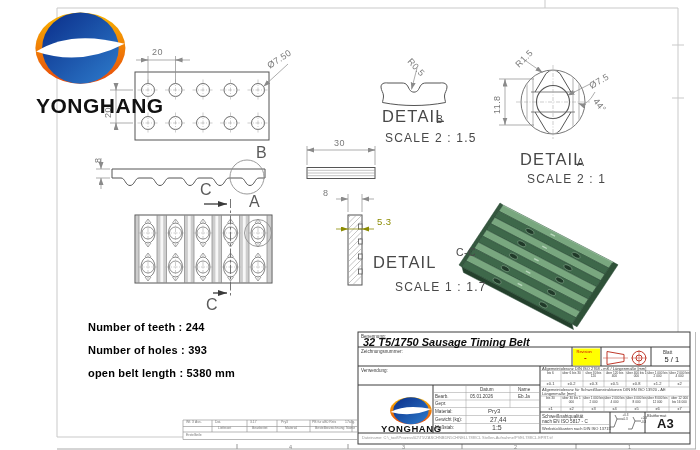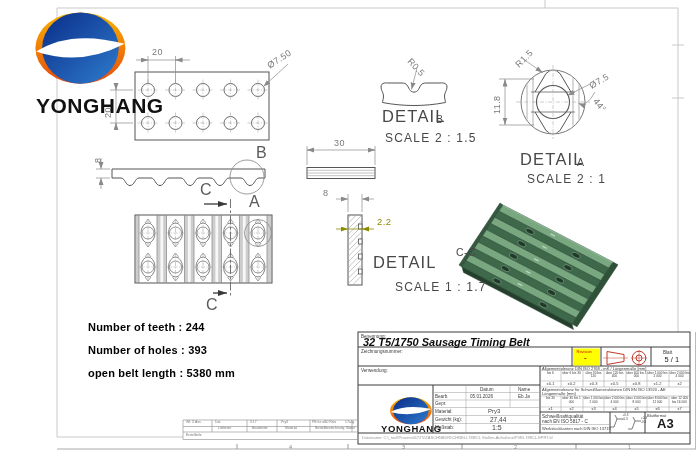--- a/index.html
+++ b/index.html
@@ -258,21 +258,21 @@
 <div class="t dim" style="left:152px;top:48px">20</div>
 <div class="t dim" style="left:104px;top:118px;transform:rotate(-90deg)">20</div>
 <div class="t dim" style="left:266px;top:63px;transform:rotate(-33deg)">Ø7.50</div>
 <div class="t vl" style="left:256px;top:144px">B</div>
 <div class="t dim" style="left:94px;top:163px;transform:rotate(-90deg)">8</div>
 <div class="t vl" style="left:200px;top:181px">C</div>
 <div class="t vl" style="left:249px;top:193px">A</div>
 <div class="t vl" style="left:206px;top:296px">C</div>
 <div class="t dim" style="left:334px;top:139px">30</div>
 <div class="t dim" style="left:323px;top:189px">8</div>
-<div class="t dim olive" style="left:377px;top:217px;font-size:9.5px">2.2</div>
+<div class="t dim olive" style="left:377px;top:217px;font-size:9.5px">5.3</div>
 <div class="t cap" style="left:373px;top:253px">DETAIL</div>
 <div class="t capsub" style="left:456px;top:247px">C-C</div>
 <div class="t scl" style="left:395px;top:281px">SCALE 1 : 1.7</div>
 <div class="t dim" style="left:412px;top:57px;transform:rotate(47deg)">R0.5</div>
 <div class="t cap" style="left:382px;top:107px">DETAIL</div>
 <div class="t capsub" style="left:436px;top:114px">B</div>
 <div class="t scl" style="left:385px;top:132px">SCALE 2 : 1.5</div>
 <div class="t dim" style="left:514px;top:63px;transform:rotate(-45deg)">R1.5</div>
 <div class="t dim" style="left:588px;top:83px;transform:rotate(-30deg)">Ø7.5</div>
 <div class="t dim" style="left:598px;top:97px;transform:rotate(50deg)">44°</div>

